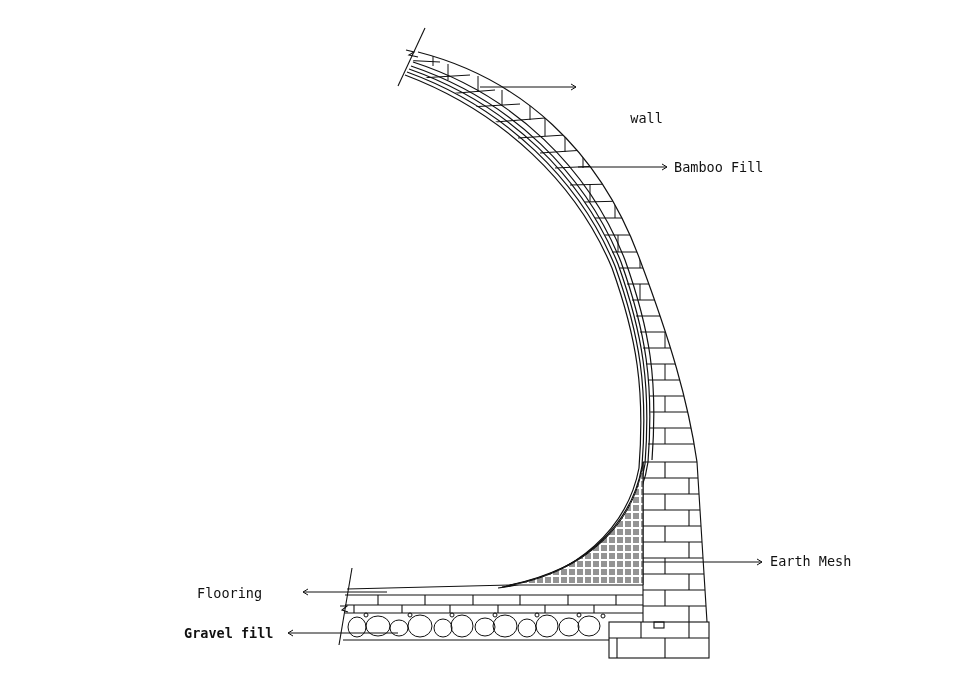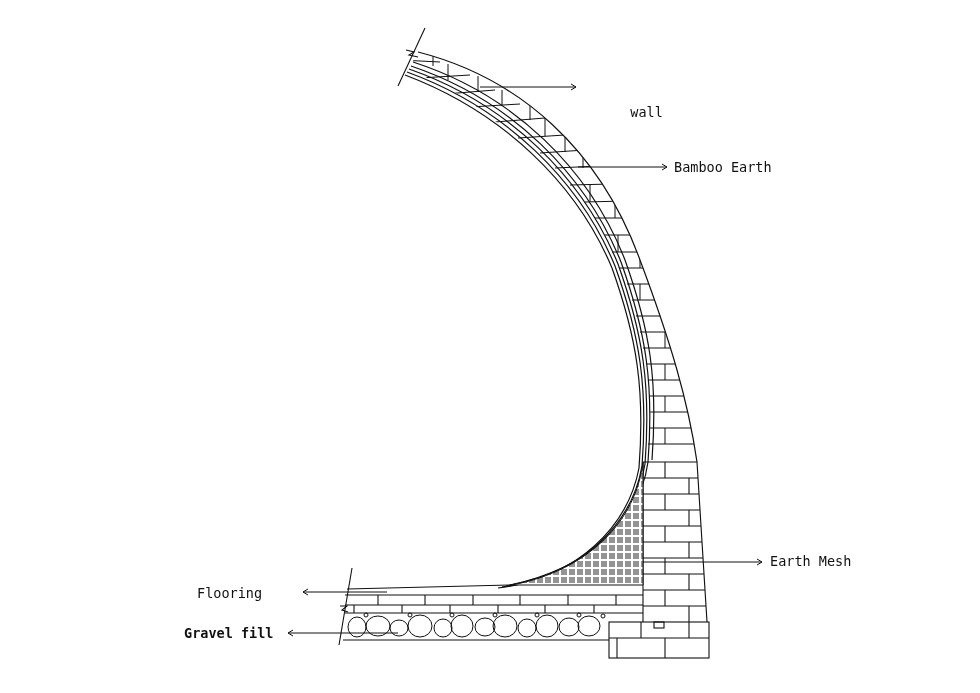--- a/index.html
+++ b/index.html
@@ -188,20 +188,20 @@
     <path d="M662,164 L667,167 L662,170"></path>
     <line x1="643" y1="562" x2="762" y2="562"></line>
     <path d="M757,559 L762,562 L757,565"></path>
     <line x1="303" y1="592" x2="387" y2="592"></line>
     <path d="M308,589 L303,592 L308,595"></path>
     <line x1="288" y1="633" x2="398" y2="633"></line>
     <path d="M293,630 L288,633 L293,636"></path>
   </g>
 </svg>
 
-<div class="lbl" style="left:614px; top:88px;">
+<div class="lbl" style="left:614px; top:94px;">
   <span>wall</span>
 </div>
-<div class="lbl" style="left:674px; top:159px;">Bamboo Earth</div>
+<div class="lbl" style="left:674px; top:159px;">Bamboo Fill</div>
 <div class="lbl" style="left:770px; top:553px;">Earth Mesh</div>
 <div class="lbl" style="left:197px; top:585px;text-align:right;">Flooring</div>
 <div class="lbl" style="left:184px; top:625px;font-weight:bold;">Gravel fill</div>
 </div>
 
 </body></html>

